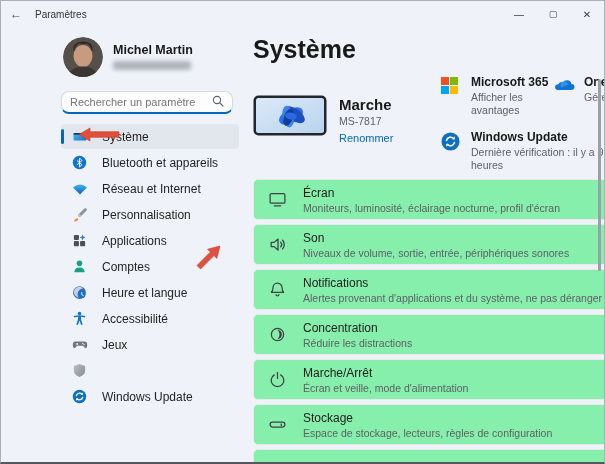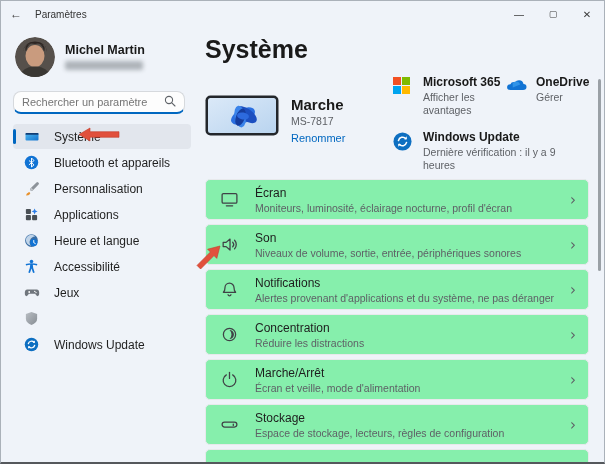--- a/index.html
+++ b/index.html
@@ -16,21 +16,21 @@
   .titlebar{ height:26px; display:flex; align-items:center; }
   .back-btn{ width:30px; text-align:center; font-size:12px; color:#454545; cursor:default; }
   .tb-title{ font-size:10px; color:#333; margin-left:4px; }
   .tb-spacer{ flex:1; }
   .win-btn{ width:34px; height:26px; display:flex; align-items:center; justify-content:center;
             font-size:10px; color:#3a3a3a; }
   .win-btn.max{ font-size:9px; }
 
   
   .content{ display:flex; height:438px; }
-  .sidebar{ width:196px; padding:10px 6px 14px 12px; flex-shrink:0; }
+  .sidebar{ width:196px; padding:10px 6px 14px 12px; flex-shrink:0;margin-left:48px; }
   .main{ flex:1; position:relative; padding:8px 0 0 8px; }
 
   
   .profile{ display:flex; align-items:flex-start; margin:0 0 14px 2px; }
   .avatar{ width:40px; height:40px; border-radius:50%; overflow:hidden; flex-shrink:0; }
   .profile-text{ margin:6px 0 0 10px; }
   .profile-name{ font-size:12.5px; font-weight:bold; color:#191919; }
   .profile-email-blur{ width:78px; height:9px; margin-top:4px; border-radius:2px;
        background:#aeb3b9; filter:blur(2px); }
 
@@ -160,37 +160,60 @@
             <svg width="15" height="15" viewBox="0 0 16 16">
               <circle cx="8" cy="8" r="7.2" fill="#1173d4"></circle>
               <path d="M8 3.2 v9.6 l2.7-2.3 -5.4-4.6 M5.3 10.5 l5.4-4.6 L8 3.2" fill="none" stroke="#fff" stroke-width="1" stroke-linejoin="round"></path>
             </svg>
           </span>
           <span class="nav-label">Bluetooth et appareils</span>
         </li>
         <li class="nav-item">
           <span class="nicon">
             <svg width="16" height="16" viewBox="0 0 16 16">
+              <defs>
+                  <linearGradient id="wifg" x1="0" y1="0" x2="0" y2="1">
+                <stop offset="0" stop-color="#3fb6f0"></stop>
+                    <stop offset="1" stop-color="#0f5fc0"></stop>
+                  </linearGradient>
+                </defs>
+              <path d="M1 6.5 Q8 0.5 15 6.5 L8 13.5 Z" fill="url(#wifg)"></path>
+            </svg>
+          </span>
+          <span class="nav-label">Réseau et Internet</span>
+        </li>
+        <li class="nav-item">
+          <span class="nicon">
+            <svg width="16" height="16" viewBox="0 0 16 16">
               <rect x="6.5" y="-1" width="3" height="11" rx="1.2" transform="rotate(45 8 8)" fill="#8d939a"></rect>
               <path d="M4.5 11.5 q-2 .5 -2.5 3 q2.8 0 4-1.5 q.6-.8-.2-1.6 q-.7-.6-1.3-.1Z" fill="#e8912d"></path>
               <rect x="6.5" y="7.6" width="3" height="2" transform="rotate(45 8 8)" fill="#c2c7cc"></rect>
             </svg>
           </span>
           <span class="nav-label">Personnalisation</span>
         </li>
         <li class="nav-item">
           <span class="nicon">
             <svg width="15" height="15" viewBox="0 0 16 16">
               <rect x="2" y="2" width="5.4" height="5.4" rx="1" fill="#4a5056"></rect>
               <rect x="2" y="8.6" width="5.4" height="5.4" rx="1" fill="#4a5056"></rect>
               <rect x="8.6" y="8.6" width="5.4" height="5.4" rx="1" fill="#4a5056"></rect>
               <path d="M11.3 1.5 l1 2.2 2.2 1 -2.2 1 -1 2.2 -1-2.2 -2.2-1 2.2-1Z" fill="#2b7de8"></path>
             </svg>
           </span>
           <span class="nav-label">Applications</span>
+        </li>
+        <li class="nav-item">
+          <span class="nicon">
+            <svg width="15" height="15" viewBox="0 0 16 16">
+              <circle cx="8" cy="4.6" r="3" fill="#16a085"></circle>
+              <path d="M2.5 14 q0-5 5.5-5 q5.5 0 5.5 5Z" fill="#16a085"></path>
+            </svg>
+          </span>
+          <span class="nav-label">Comptes</span>
         </li>
         <li class="nav-item">
           <span class="nicon">
             <svg width="15" height="15" viewBox="0 0 16 16">
               <circle cx="8" cy="8" r="6.8" fill="#3a6ea5"></circle>
               <path d="M2 8 a6 6 0 0 1 10-4.5 q-4 .5-5.5 4 q-1.5 3.5 1 6 A6.8 6.8 0 0 1 2 8Z" fill="#d8e6f4" opacity=".85"></path>
               <circle cx="10.4" cy="10.2" r="3.9" fill="#1173d4"></circle>
               <path d="M10.4 8 v2.3 l1.7 1" fill="none" stroke="#fff" stroke-width="1" stroke-linecap="round"></path>
             </svg>
           </span>

